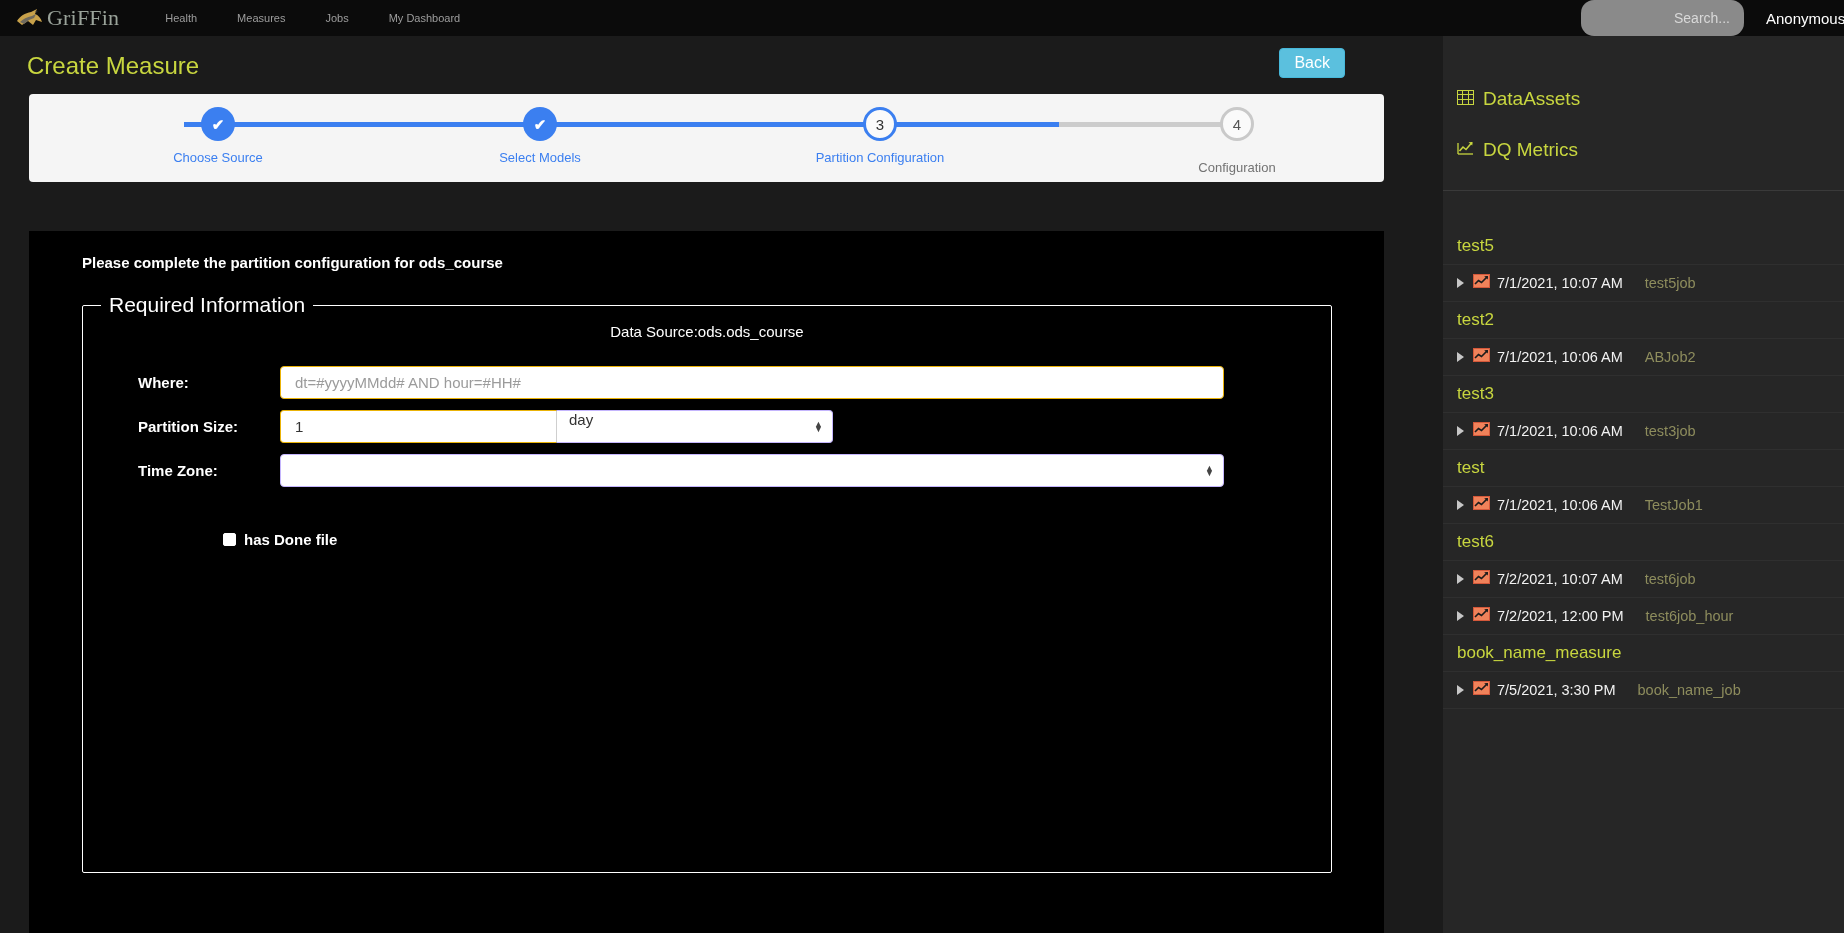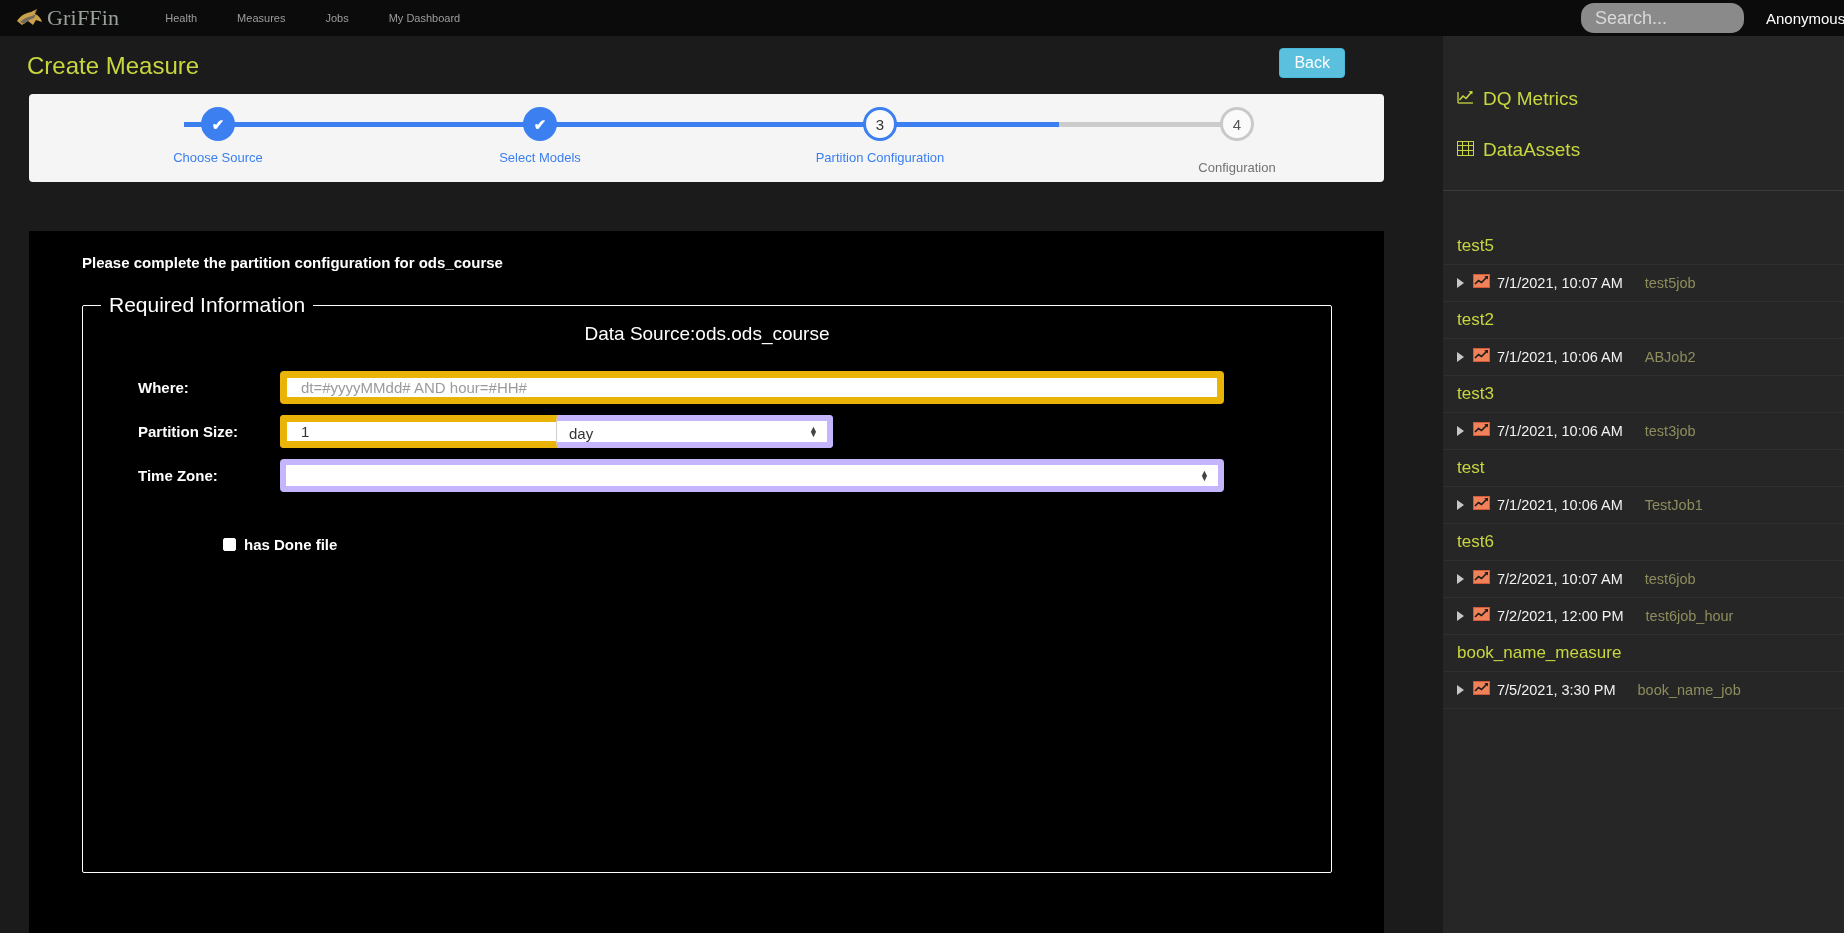--- a/index.html
+++ b/index.html
@@ -35,24 +35,25 @@
   .nav-links { display: flex; align-items: center; gap: 0px; }
   .nav-link {
     color: #9d9d9d; font-size: 11px; padding: 0 20px;
     line-height: 36px; text-decoration: none; white-space: nowrap;
   }
   .nav-right {
     position: absolute; right: 0; top: 0; height: 36px;
     display: flex; align-items: center;
   }
   .search-box {
-    width: 163px; height: 30px; border-radius: 13px;
+    width: 163px; height: 36px; border-radius: 13px;
     background: #8a8a8a; border: none; outline: none;
-    padding: 0 14px; color: #e8e8e8; font-size: 18px;
-    font-family: "Liberation Sans", sans-serif;
+    padding: 0 14px; color: #e8e8e8; font-size: 14px;
+    font-family: "Liberation Sans", sans-serif;
+    text-align: right;
   }
   .search-box::placeholder { color: #d9d9d9; }
   .user-name {
     color: #ffffff; font-size: 15px; margin-left: 22px;
     white-space: nowrap; overflow: hidden; width: 78px;
   }
 
   
   .main-col {
     position: absolute; top: 36px; left: 0;
@@ -122,45 +123,45 @@
     position: absolute; left: 53px; top: 62px;
     width: 1250px; height: 580px;
     border: 1px solid #ffffff; border-radius: 2px;
     margin: 0; padding: 0;
   }
   fieldset.req legend {
     color: #ffffff; font-size: 21px; font-weight: 400;
     margin-left: 18px; padding: 0 8px;
   }
   .ds-label {
-    text-align: center; color: #ffffff; font-size: 19px;
+    text-align: center; color: #ffffff; font-size: 15px;
     margin-top: 6px;
   }
   .form-rows { margin-top: 26px; }
   .frow {
     display: flex; align-items: center; margin-bottom: 11px;
   }
   .flabel {
     width: 197px; padding-left: 55px;
     color: #ffffff; font-size: 15px; font-weight: bold;
   }
   .text-input {
-    height: 33px; border: 7px solid #eab308; border-radius: 4px;
+    height: 33px; border: 1px solid #eab308; border-radius: 4px;
     background: #fff; color: #333; font-size: 15px; padding: 0 14px;
     outline: none; font-family: "Liberation Sans", sans-serif;
   }
   .text-input::placeholder { color: #9b9b9b; }
   .where-input { width: 944px; }
   .psize-input { width: 277px; border-radius: 4px 0 0 4px; border-right: 1px solid #cfcfcf; }
   .sel {
-    height: 33px; background: #ffffff; border: 6px solid #c4b5fd;
+    height: 33px; background: #ffffff; border: 1px solid #c4b5fd;
     color: #333; font-size: 15px; padding: 0 12px;
     font-family: "Liberation Sans", sans-serif;
     outline: none; position: relative;
-    display: flex; align-items: flex-end;
+    display: flex; align-items: flex-start;
   }
   .sel .spin {
     position: absolute; right: 9px; top: 50%;
     transform: translateY(-50%);
     display: flex; flex-direction: column; line-height: 5px;
     color: #444; font-size: 9px;
   }
   .psize-sel { width: 276px; border-radius: 0 4px 4px 0; border-left: none; }
   .tz-sel { width: 944px; border-radius: 4px; }
   .cbrow { display: flex; align-items: center; padding-left: 140px; margin-top: 44px; }
@@ -355,43 +356,43 @@
             <circle cx="8" cy="8" r="7.5" fill="#ffffff"></circle>
             <path d="M6.4 4.2 L10.4 8 L6.4 11.8 Z" fill="#000000"></path>
           </svg>
         </span>
       </button>
     </div>
   </div>
 
   <div class="sidebar">
     <div class="sb-top">
-      <a class="sb-link" href="#">
-        <span>
-          <svg width="17" height="15" viewBox="0 0 17 15">
-            <polyline points="1,13 1,2" stroke="#c8d63f" fill="none" stroke-width="1.3"></polyline>
-            <polyline points="1,13 16,13" stroke="#c8d63f" fill="none" stroke-width="1.3"></polyline>
-            <polyline points="2.5,10 6,6 9,8.5 15,1.5" stroke="#c8d63f" fill="none" stroke-width="1.6"></polyline>
-            <polygon points="15.5,1 11.5,1.2 15.3,4.6" fill="#c8d63f"></polygon>
-          </svg>
-        </span>
-        <span>DQ Metrics</span>
-      </a>
       <a class="sb-link" href="#">
         <span>
           <svg width="17" height="15" viewBox="0 0 17 15">
             <rect x="0.5" y="0.5" width="16" height="14" fill="none" stroke="#c8d63f"></rect>
             <line x1="0.5" y1="4.5" x2="16.5" y2="4.5" stroke="#c8d63f"></line>
             <line x1="0.5" y1="9.5" x2="16.5" y2="9.5" stroke="#c8d63f"></line>
             <line x1="5.5" y1="0.5" x2="5.5" y2="14.5" stroke="#c8d63f"></line>
             <line x1="11.5" y1="0.5" x2="11.5" y2="14.5" stroke="#c8d63f"></line>
           </svg>
         </span>
         <span>DataAssets</span>
       </a>
+      <a class="sb-link" href="#">
+        <span>
+          <svg width="17" height="15" viewBox="0 0 17 15">
+            <polyline points="1,13 1,2" stroke="#c8d63f" fill="none" stroke-width="1.3"></polyline>
+            <polyline points="1,13 16,13" stroke="#c8d63f" fill="none" stroke-width="1.3"></polyline>
+            <polyline points="2.5,10 6,6 9,8.5 15,1.5" stroke="#c8d63f" fill="none" stroke-width="1.6"></polyline>
+            <polygon points="15.5,1 11.5,1.2 15.3,4.6" fill="#c8d63f"></polygon>
+          </svg>
+        </span>
+        <span>DQ Metrics</span>
+      </a>
     </div>
     <div class="sb-sep"></div>
     <div class="sb-list" id="sb-list">
         <div class="grp-name">test5</div>
         <div class="job-row">
           <span class="caret"></span>
           <span class="chart-ic"><svg width="17" height="14" viewBox="0 0 17 14">
               <rect x="0.5" y="0.5" width="16" height="13" fill="#f0825a" stroke="#d4583a"></rect>
               <polyline points="2,10 5.5,6.5 8.5,8.5 14.5,2.5" stroke="#1c1c1c" fill="none" stroke-width="1.7"></polyline>
               <polygon points="15,2 11.2,2.2 14.8,5.4" fill="#1c1c1c"></polygon>

